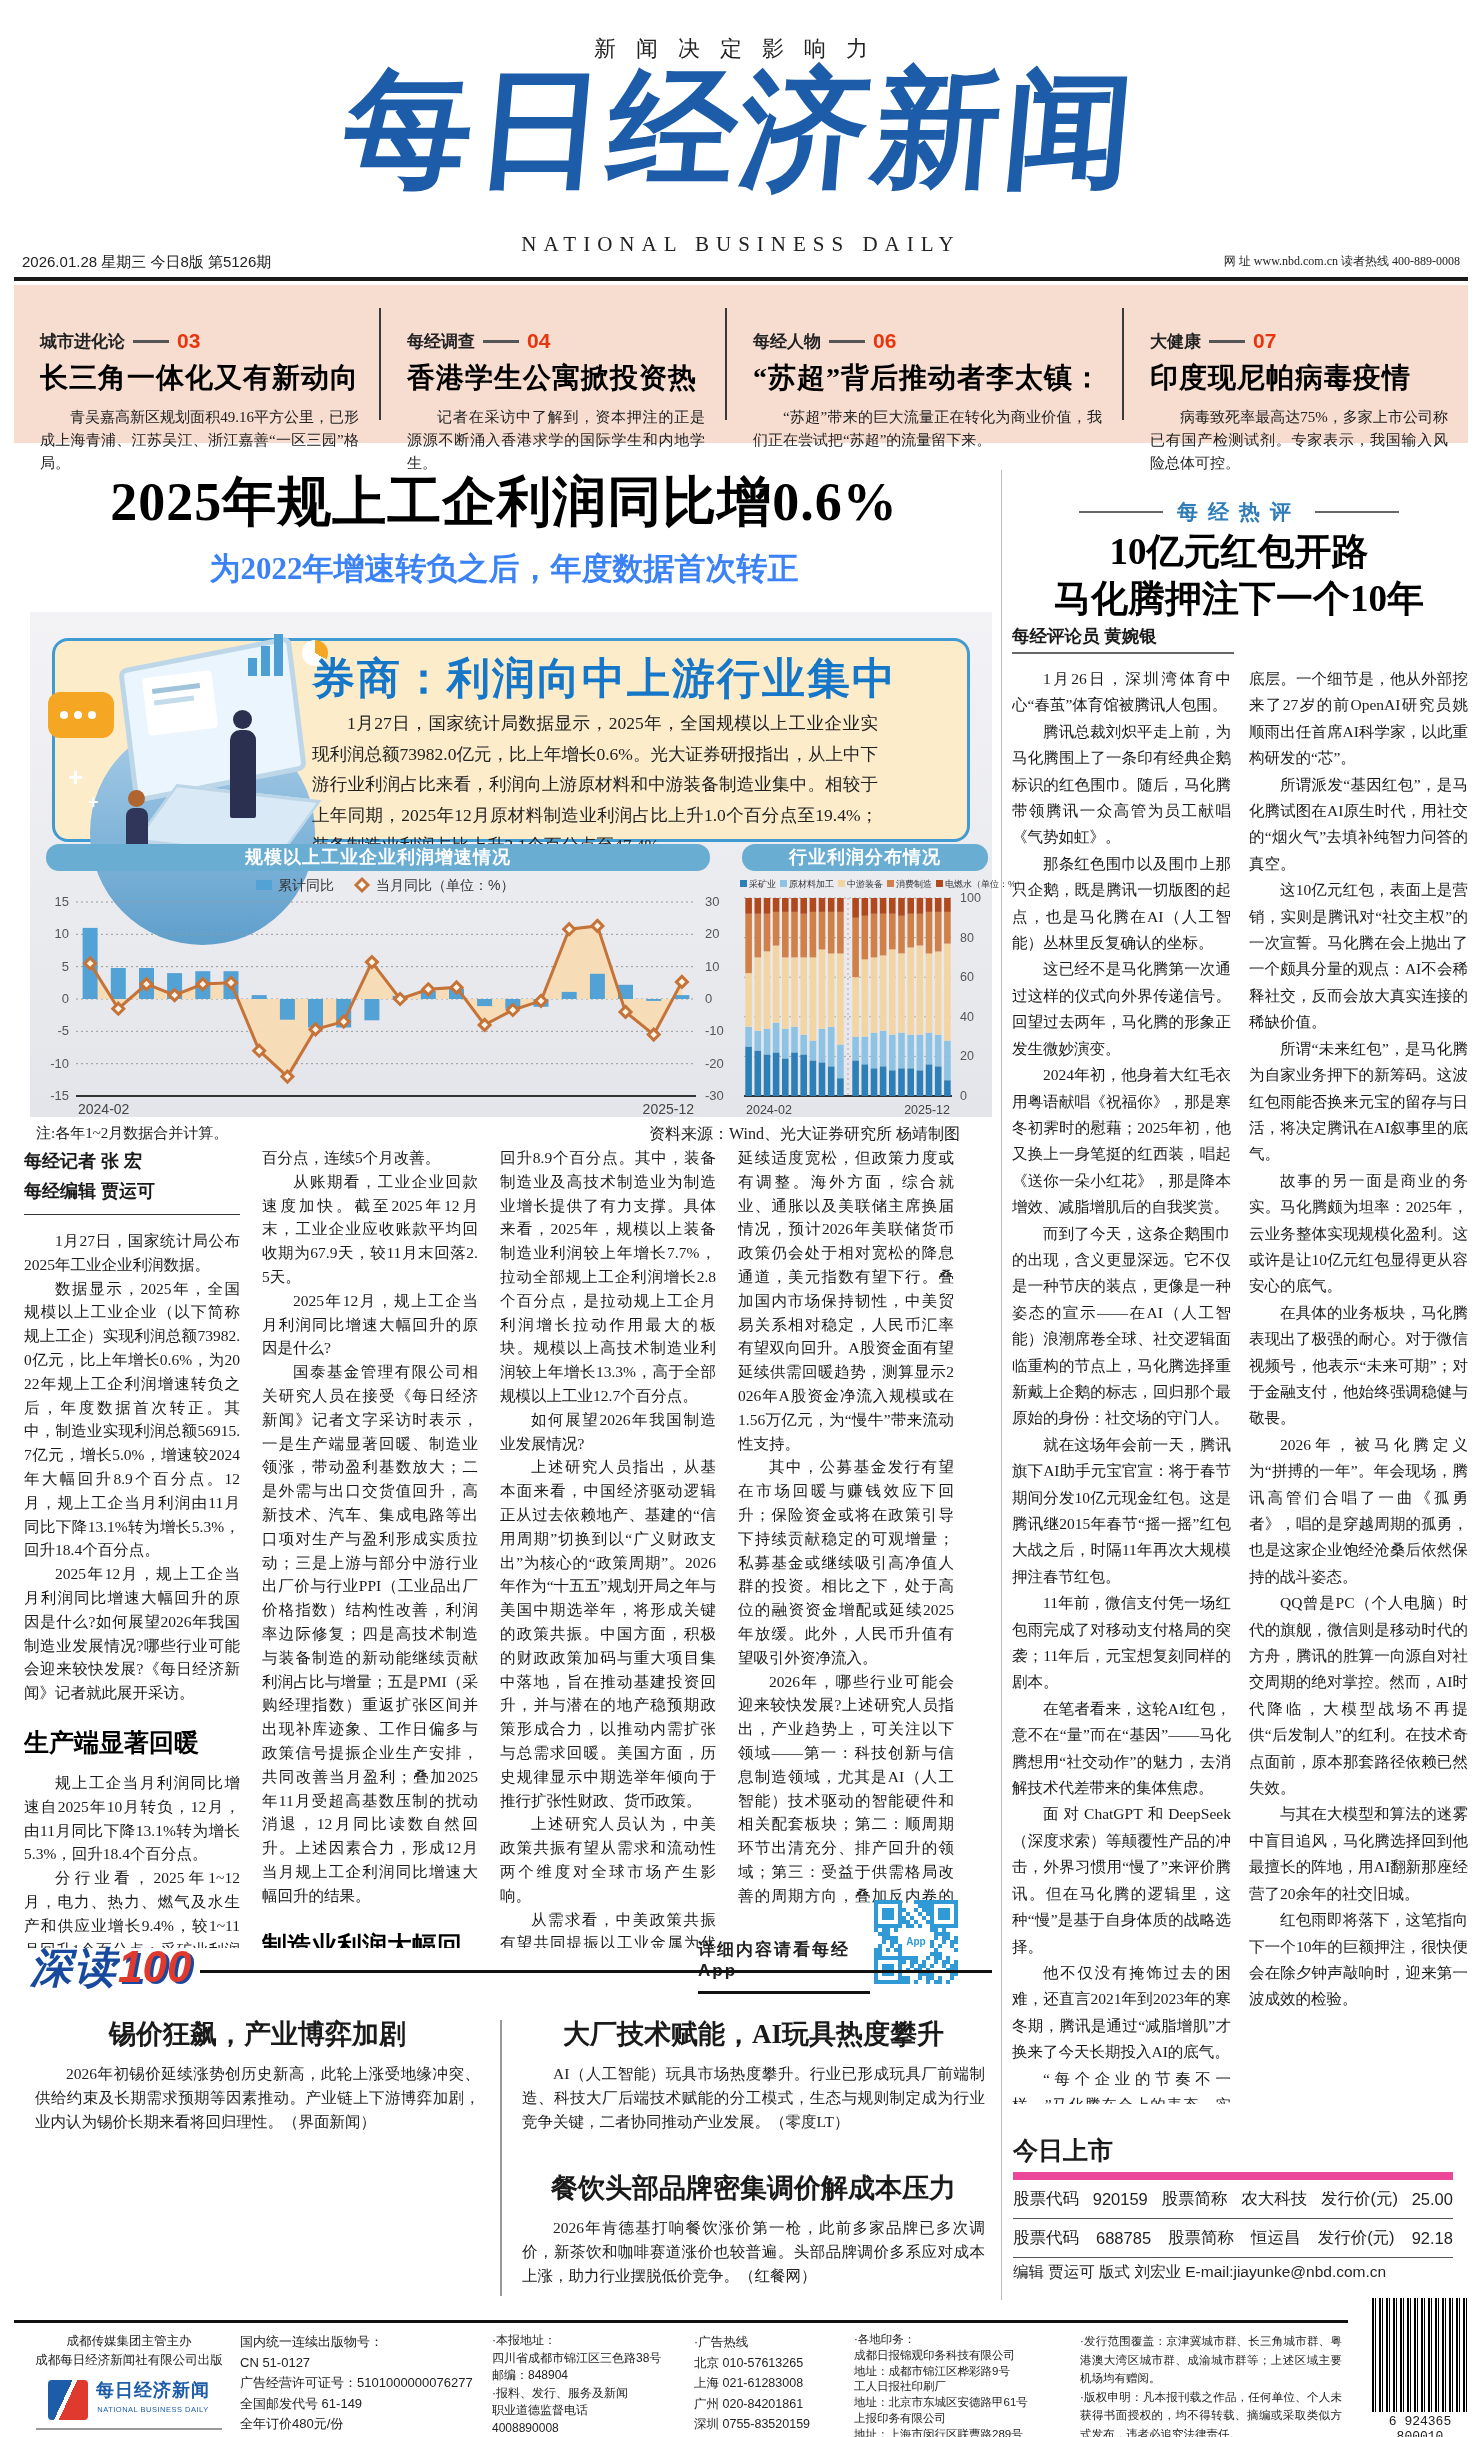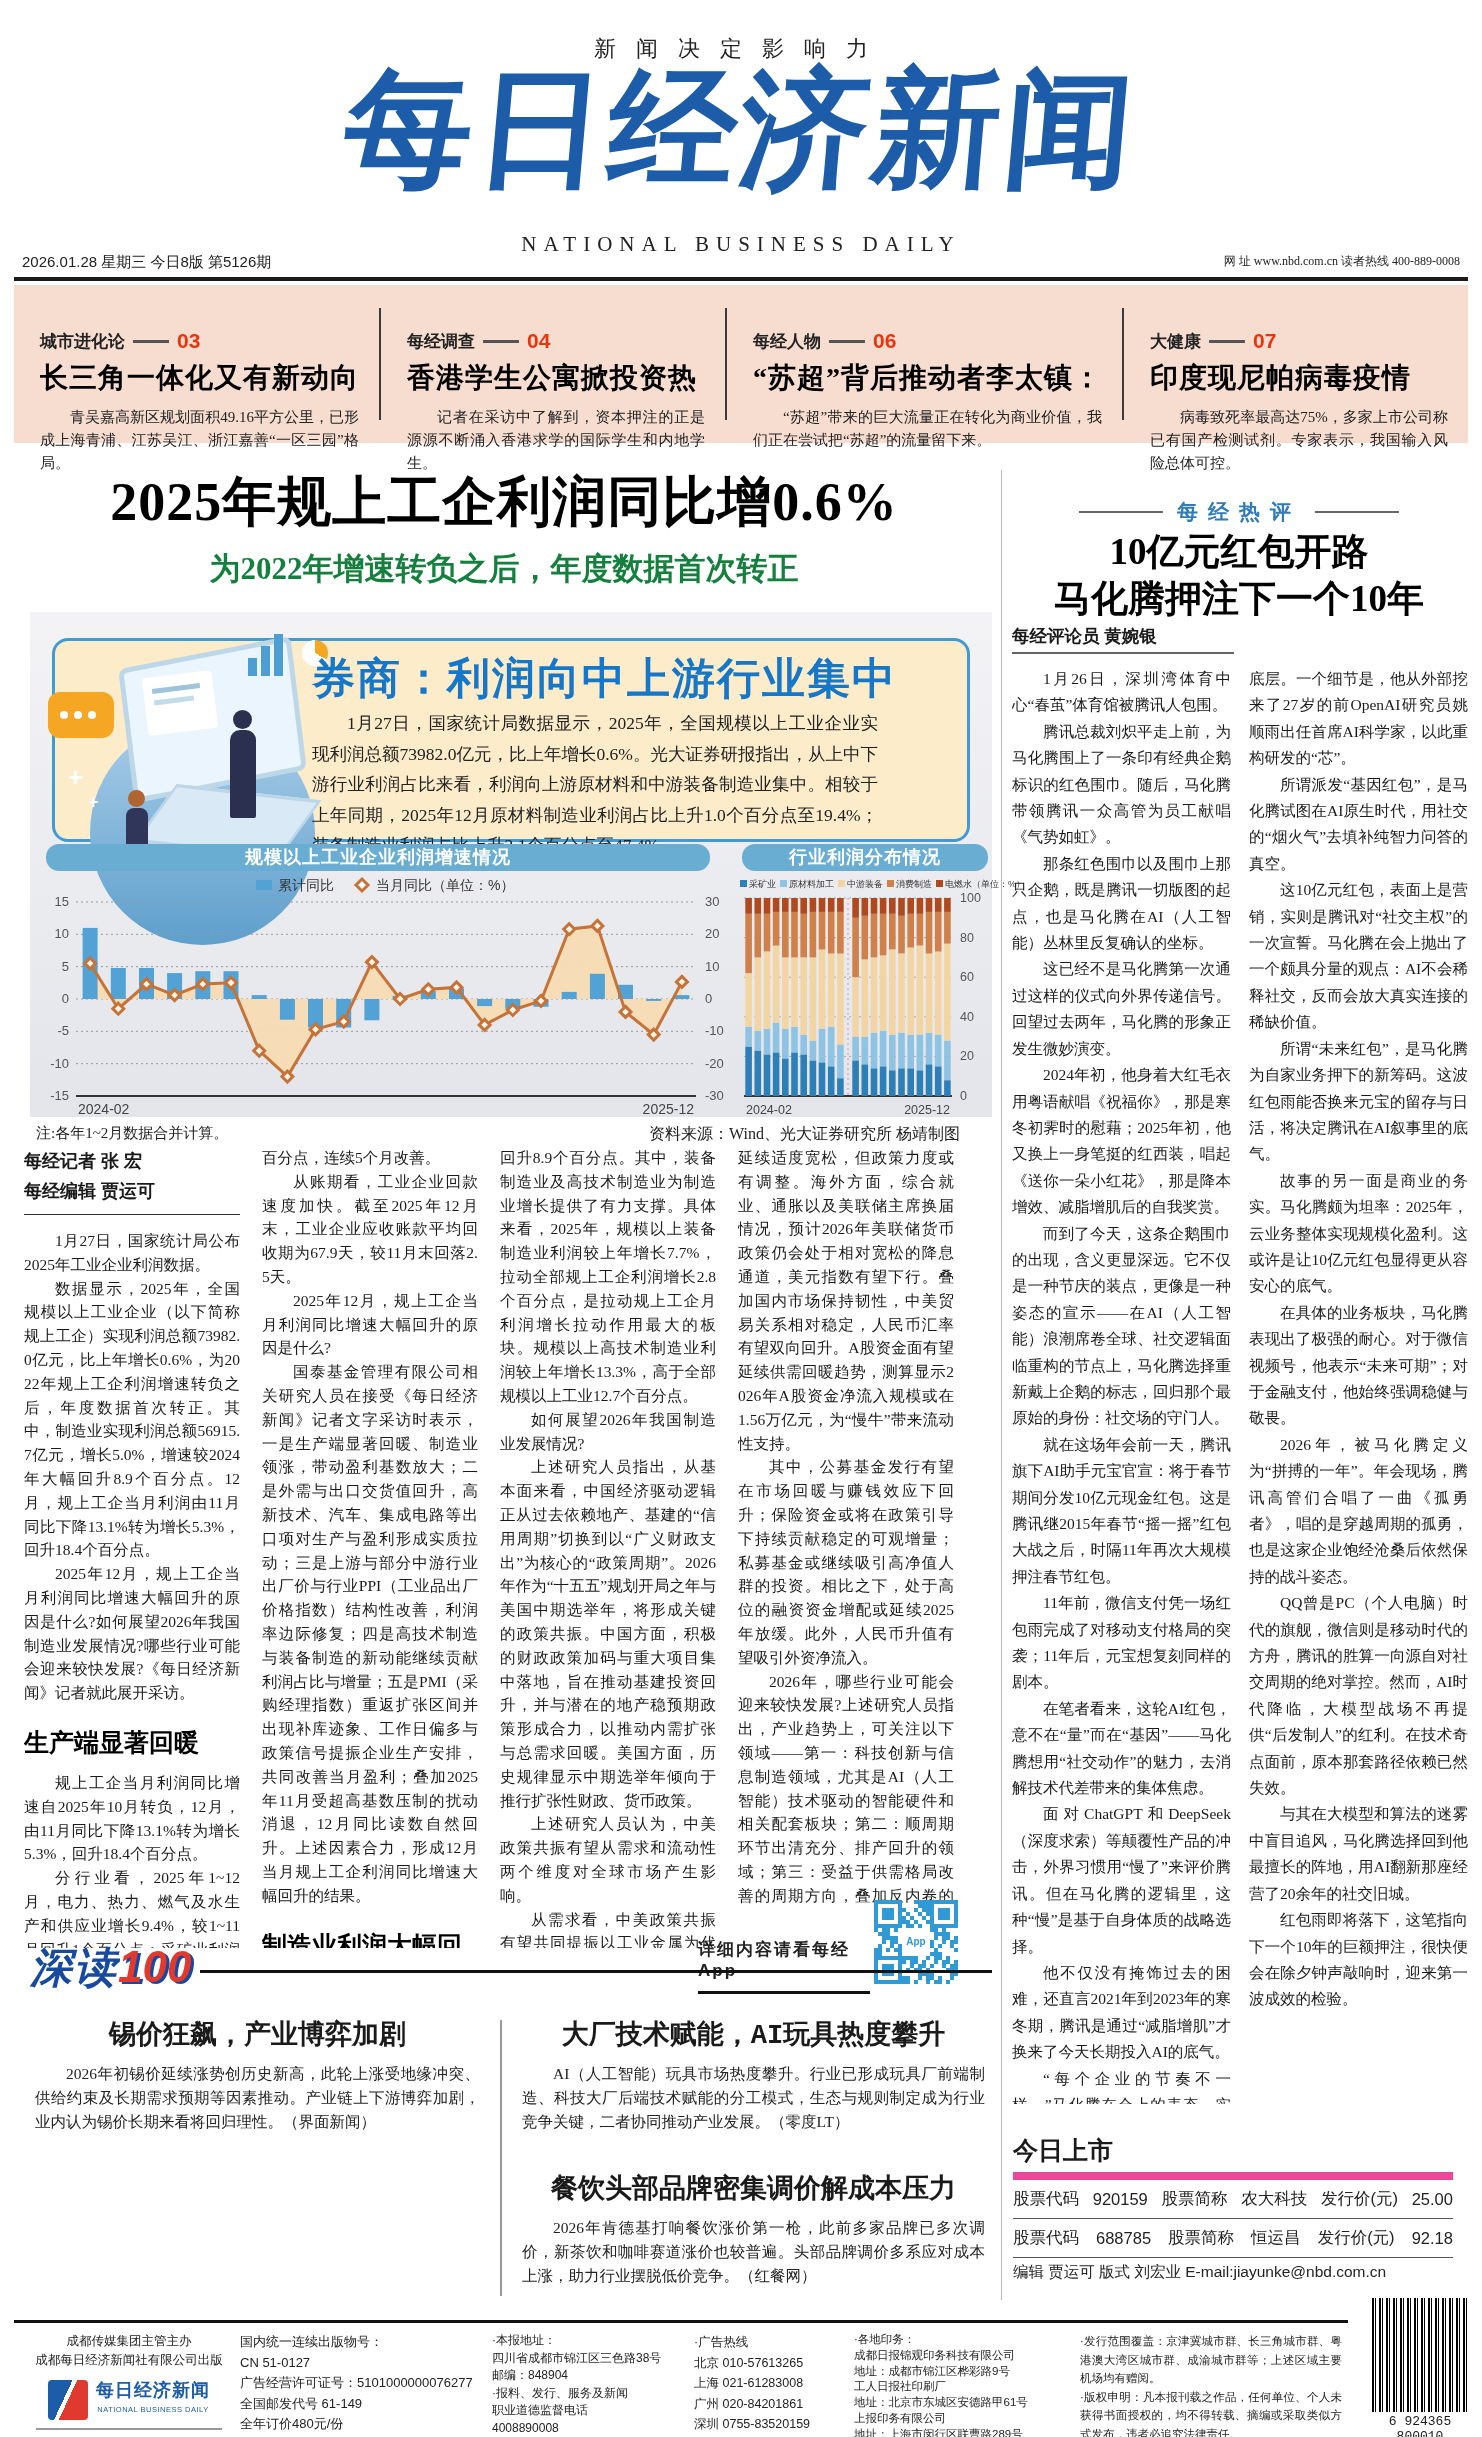--- a/index.html
+++ b/index.html
@@ -18,21 +18,21 @@
   .teasers{top:285px;left:14px;width:1454px;height:158px;background:#f6ddd0;display:flex;align-items:stretch;}
   .teaser{flex:1;padding:16px 20px 0 26px;box-sizing:border-box;margin-top:28px;}
   .vdiv{width:2px;background:#3a3a3a;align-self:center;height:112px;}
   .t-cat{display:flex;align-items:center;gap:8px;font-family:"Liberation Sans",sans-serif;font-size:17px;font-weight:700;color:#222;}
   .t-dash{display:inline-block;width:36px;height:3px;background:#555;}
   .t-page{color:#e8350e;font-size:21px;font-weight:900;}
   .t-title{font-size:28px;font-weight:900;color:#000;margin:6px 0 9px;letter-spacing:1px;white-space:nowrap;}
   .t-body{font-size:15px;line-height:23px;color:#222;text-align:justify;word-break:break-all;text-indent:2em;}
   
   .headline{top:466px;left:16px;width:976px;text-align:center;font-size:54px;font-weight:900;letter-spacing:1px;color:#000;}
-  .subhead-lead{top:548px;left:16px;width:976px;text-align:center;font-size:31px;font-weight:700;color:#15803d;}
+  .subhead-lead{top:548px;left:16px;width:976px;text-align:center;font-size:31px;font-weight:700;color:#3b82f6;}
   .main-vdiv{top:470px;left:1001px;width:1px;height:1830px;background:#bbb;}
   
   .panel{top:612px;left:30px;width:962px;height:505px;background:linear-gradient(#f3f3f6,#e4e5ea);}
   .cream{position:absolute;left:22px;top:26px;width:912px;height:198px;background:#fdecca;
          border:3px solid #3f9bd2;border-radius:16px;}
   .info-title{position:absolute;left:282px;top:38px;font-size:43px;font-weight:900;color:#1677c8;letter-spacing:2px;
               font-family:"Liberation Sans",sans-serif;white-space:nowrap;}
   .info-body{position:absolute;left:282px;top:96px;width:566px;font-size:17.5px;line-height:30.5px;color:#222;
              text-align:justify;word-break:break-all;text-indent:2em;}
   .pill{position:absolute;top:232px;height:27px;border-radius:13px;background:#6aadd2;color:#fff;
@@ -90,21 +90,21 @@
   .listing{top:2172px;left:1013px;width:440px;border-top:8px solid #ec4899;font-family:"Liberation Sans",sans-serif;}
   .lrow{display:flex;justify-content:space-between;align-items:center;height:38px;border-bottom:1.5px solid #555;font-size:16.5px;color:#222;}
   .listing-meta{top:2262px;left:1013px;font-size:15.5px;font-family:"Liberation Sans",sans-serif;color:#222;}
   
   .dr-logo{top:1940px;left:30px;font-family:"Liberation Sans",sans-serif;font-style:italic;font-weight:900;}
   .dr1{font-size:42px;color:#17499e;letter-spacing:2px;}
   .dr2{font-size:44px;color:#e0392e;text-shadow:3px 2px 0 #17499e;}
   .dr-rule{top:1970px;left:200px;width:792px;height:3px;background:#111;}
   .dr-vdiv{top:2020px;left:500px;width:1.5px;height:276px;background:#999;}
   .dr-item{position:absolute;}
-  .dr-title{text-align:center;font-size:27px;font-weight:900;margin-bottom:10px;white-space:nowrap;font-family:Liberation Mono, monospace;}
+  .dr-title{text-align:center;font-size:27px;font-weight:900;margin-bottom:10px;white-space:nowrap;}
   .dr-body{font-size:15.5px;line-height:24px;text-align:justify;word-break:break-all;text-indent:2em;color:#222;}
   
   .f-rule{top:2320px;left:14px;width:1334px;height:2.5px;background:#111;}
   .fcol{position:absolute;top:2332px;font-family:"Liberation Sans",sans-serif;color:#222;}
   .fcol .para{margin:0;text-indent:0;}
   .fc1{left:26px;width:206px;text-align:center;font-size:12.5px;line-height:19px;}
   .fc2{left:240px;width:240px;font-size:13px;line-height:20.5px;}
   .fc3{left:492px;width:190px;font-size:12px;line-height:17.5px;}
   .fc4{left:694px;width:152px;font-size:12.5px;line-height:20.5px;}
   .fc5{left:854px;width:214px;font-size:11.5px;line-height:15.8px;}

